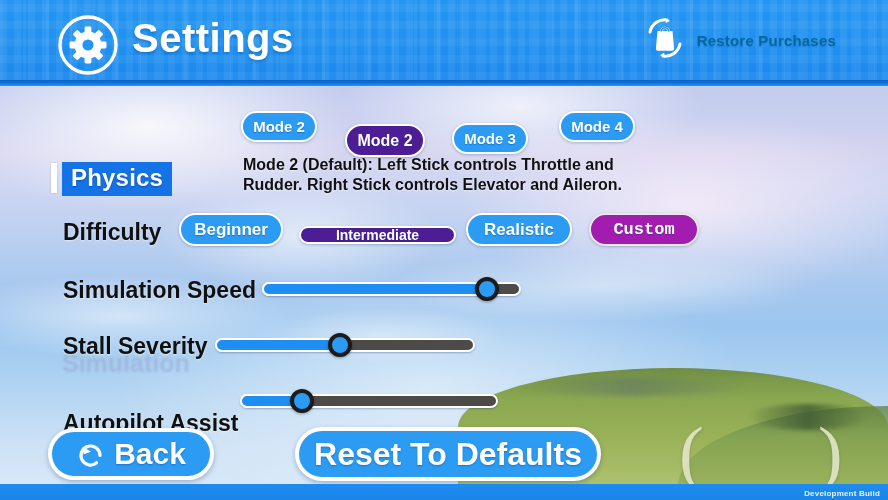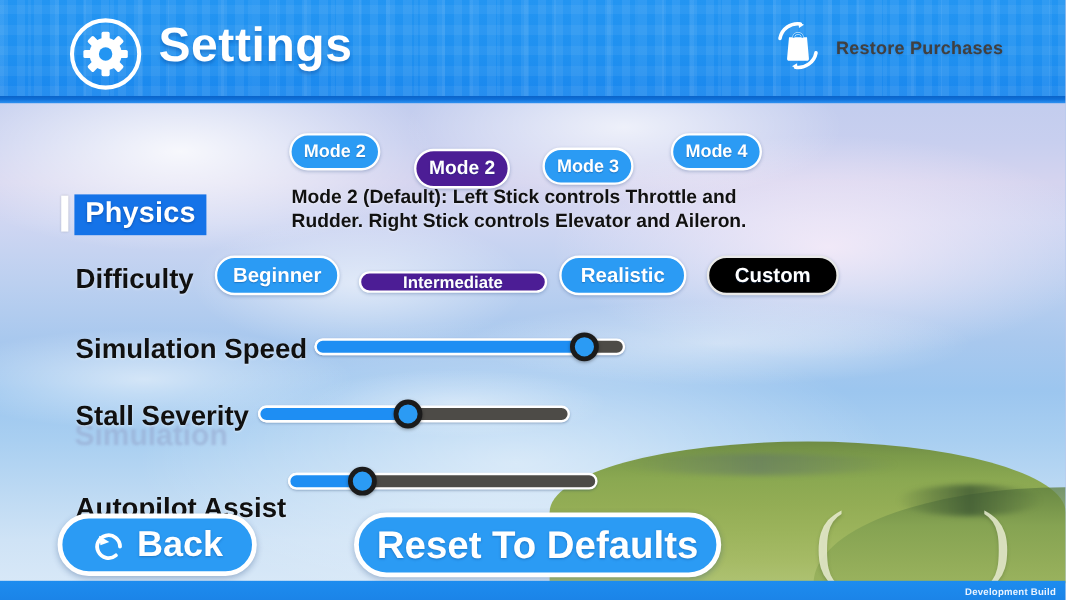--- a/index.html
+++ b/index.html
@@ -81,41 +81,41 @@
   .title{
     position:absolute;left:132px;top:16px;
     font-size:40px;font-weight:bold;color:#fff;letter-spacing:.5px;
     text-shadow:0 2px 3px rgba(0,60,140,.35);
   }
   .restore{
     position:absolute;right:52px;top:18px;height:44px;
     display:flex;align-items:center;gap:10px;cursor:pointer;
   }
   .restore-label{
-    font-size:15px;font-weight:bold;color:#404040;letter-spacing:.2px;
+    font-size:15px;font-weight:bold;color:#0369a1;letter-spacing:.2px;
     text-shadow:0 1px 2px rgba(0,60,140,.3);
   }
 
   
   .row-label{
     position:absolute;font-weight:bold;color:#101010;
     text-shadow:0 1px 2px rgba(255,255,255,.55);
     white-space:nowrap;
   }
   .pill{
     position:absolute;display:flex;align-items:center;justify-content:center;
     border-radius:999px;border:2.5px solid #ffffff;
     color:#fff;font-weight:bold;white-space:nowrap;cursor:pointer;
     box-shadow:0 1px 3px rgba(10,50,110,.28);
     text-shadow:0 1px 1px rgba(0,50,110,.35);
     box-sizing:border-box;
   }
   .pill.blue{background:#2b9bf4;}
   .pill.orange{background:#4c1d95;margin-top:14px;}
-  .pill.gray{background:#000000;border-color:#e9e9e9;}
+  .pill.gray{background:#a21caf;border-color:#e9e9e9;font-family:Liberation Mono, monospace;}
 
   
   .physics-bar{
     position:absolute;left:51px;top:163px;width:6px;height:30px;background:#ffffff;
     box-shadow:0 0 2px rgba(0,0,0,.2);
   }
   .physics-chip{
     position:absolute;left:62px;top:162px;
     background:#1573e8;color:#ffffff;font-size:24px;font-weight:bold;
     padding:2px 9px 4px 9px;letter-spacing:.2px;cursor:pointer;

